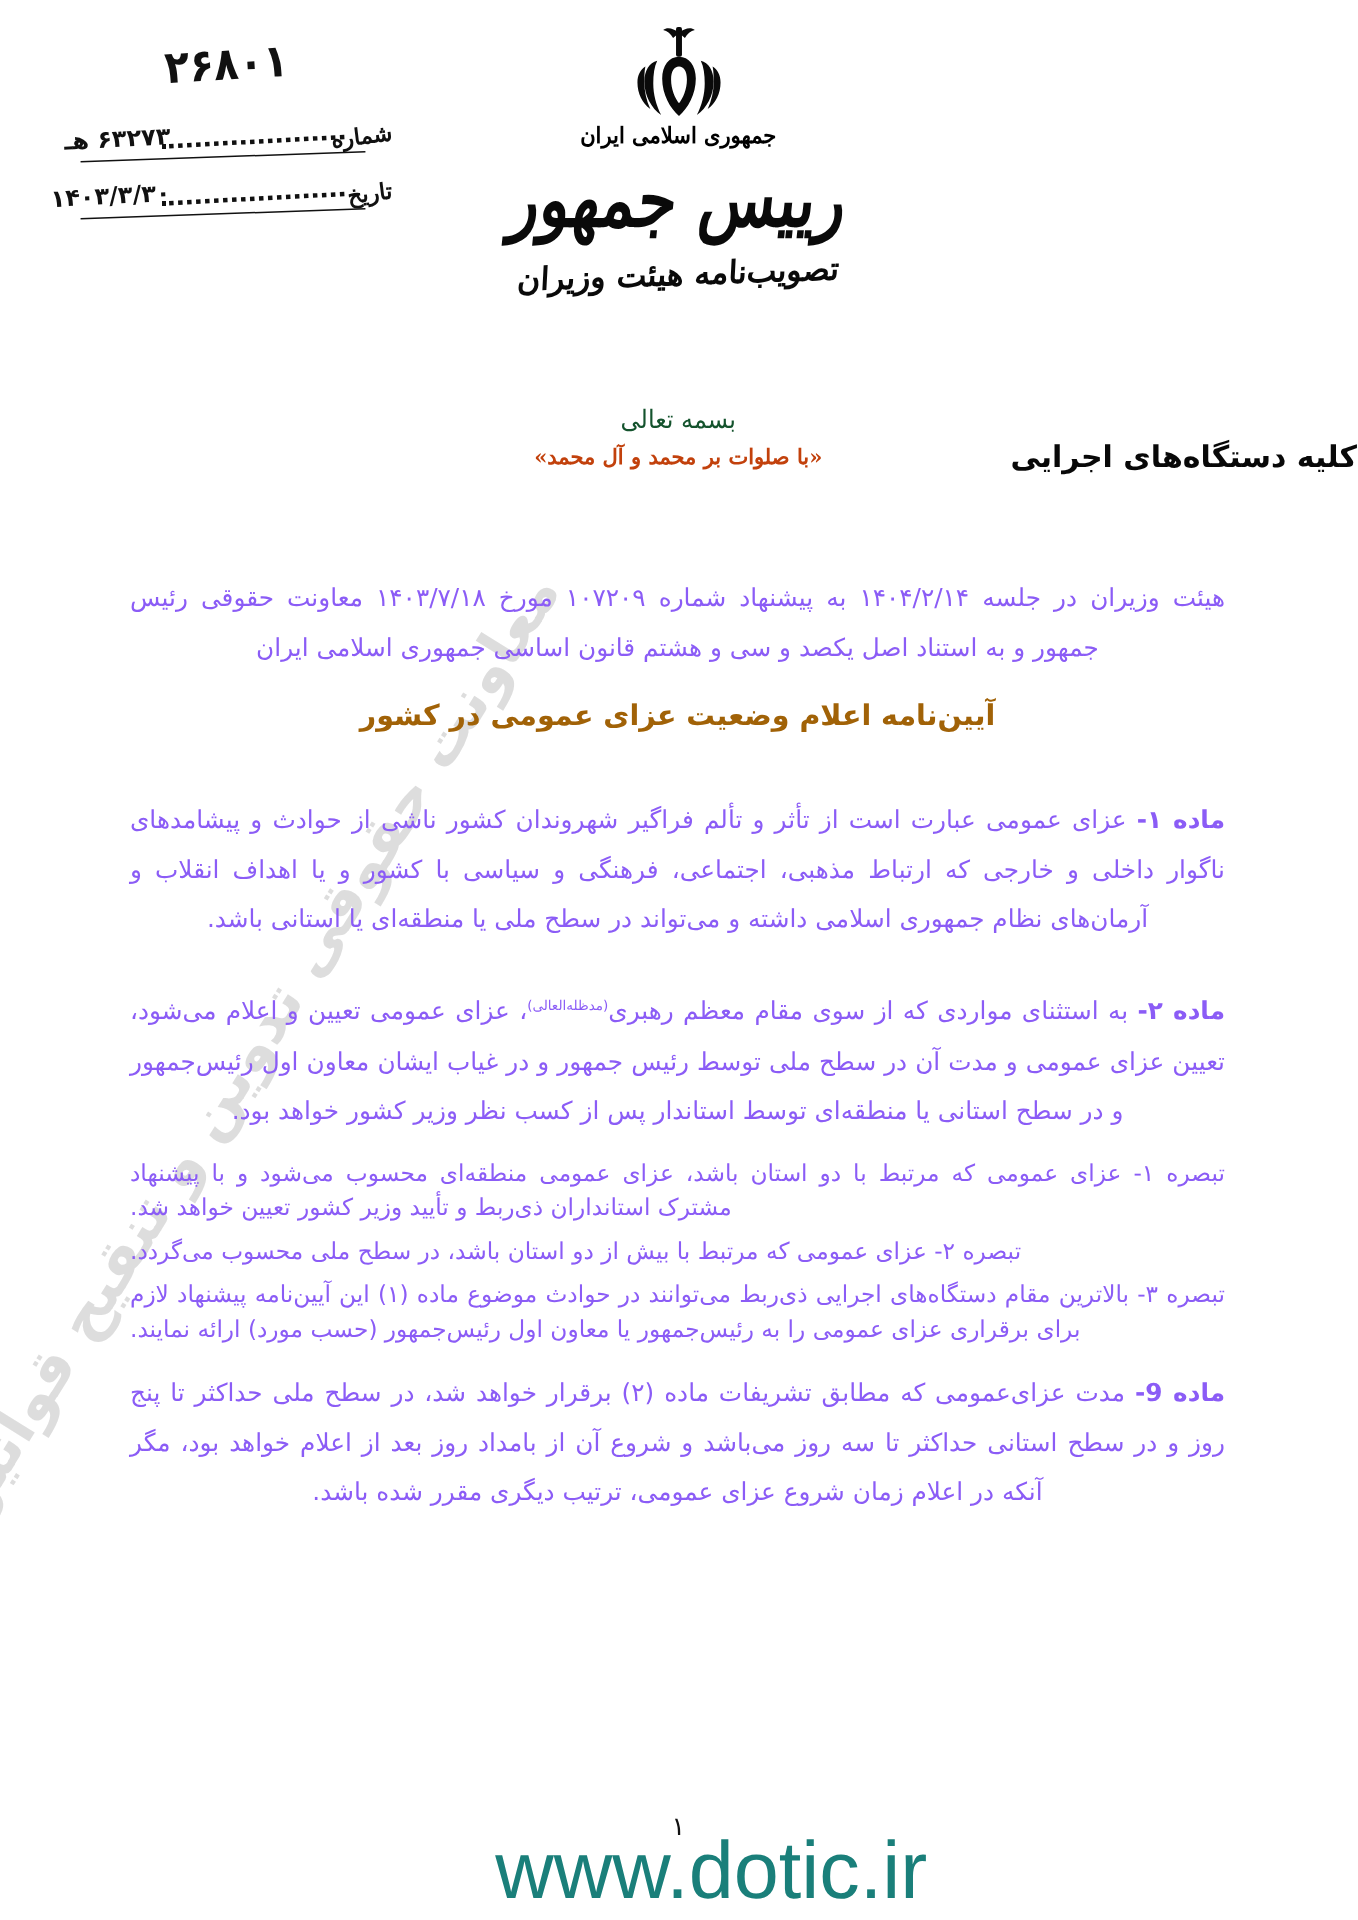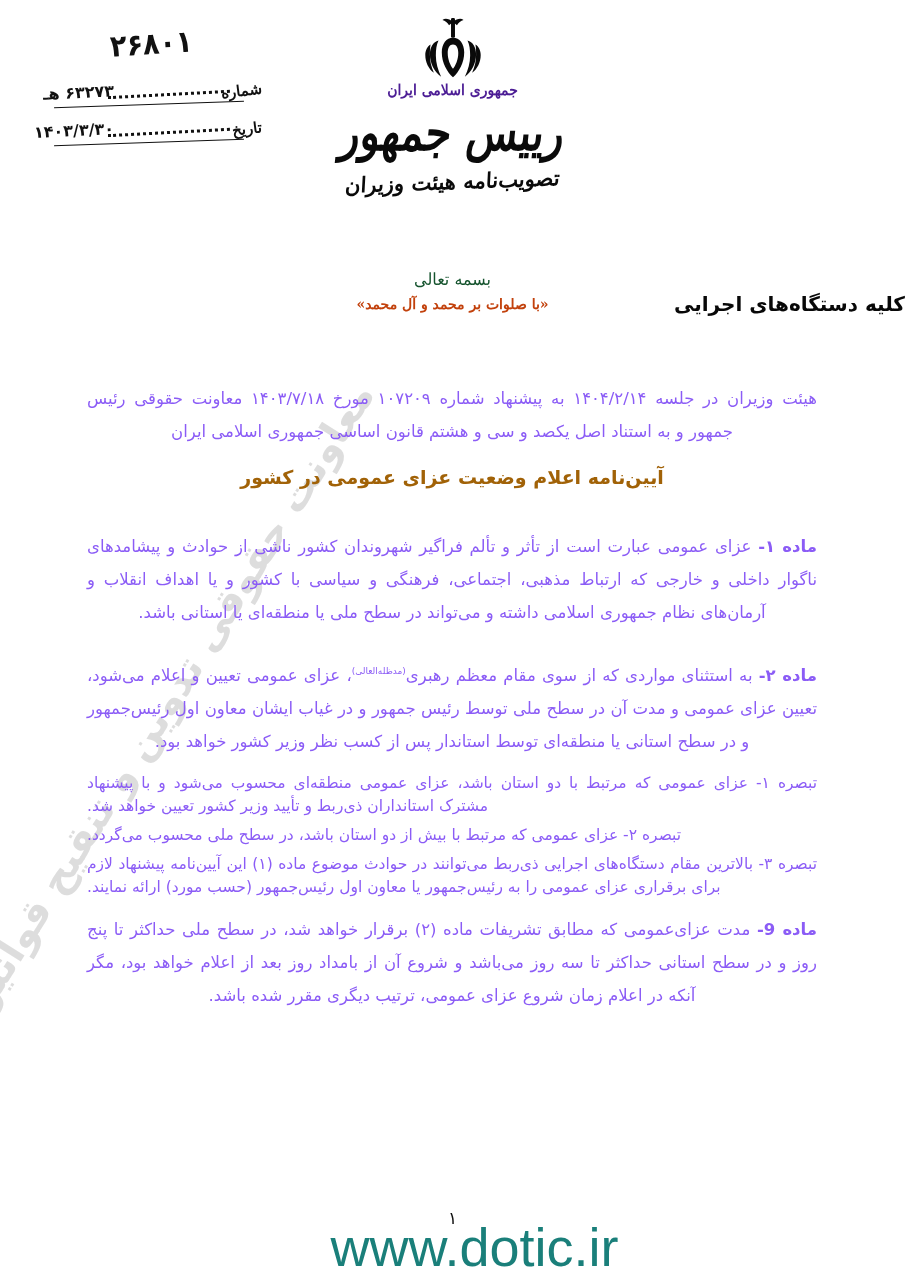--- a/index.html
+++ b/index.html
@@ -128,21 +128,21 @@
 
   .emblem {
     display: block;
     margin: 0 auto;
   }
 
   .republic-line {
     margin-top: 2px;
     font-size: 14px;
     font-weight: bold;
-    color: #4c1d95;
+    color: #000000;
     font-family: "DejaVu Serif", serif;
     transform: scaleY(1.05);
   }
 
   .president-title {
     margin-top: 10px;
     font-size: 42px;
     font-weight: bold;
     color: #0a0a0a;
     font-family: "DejaVu Serif", serif;

